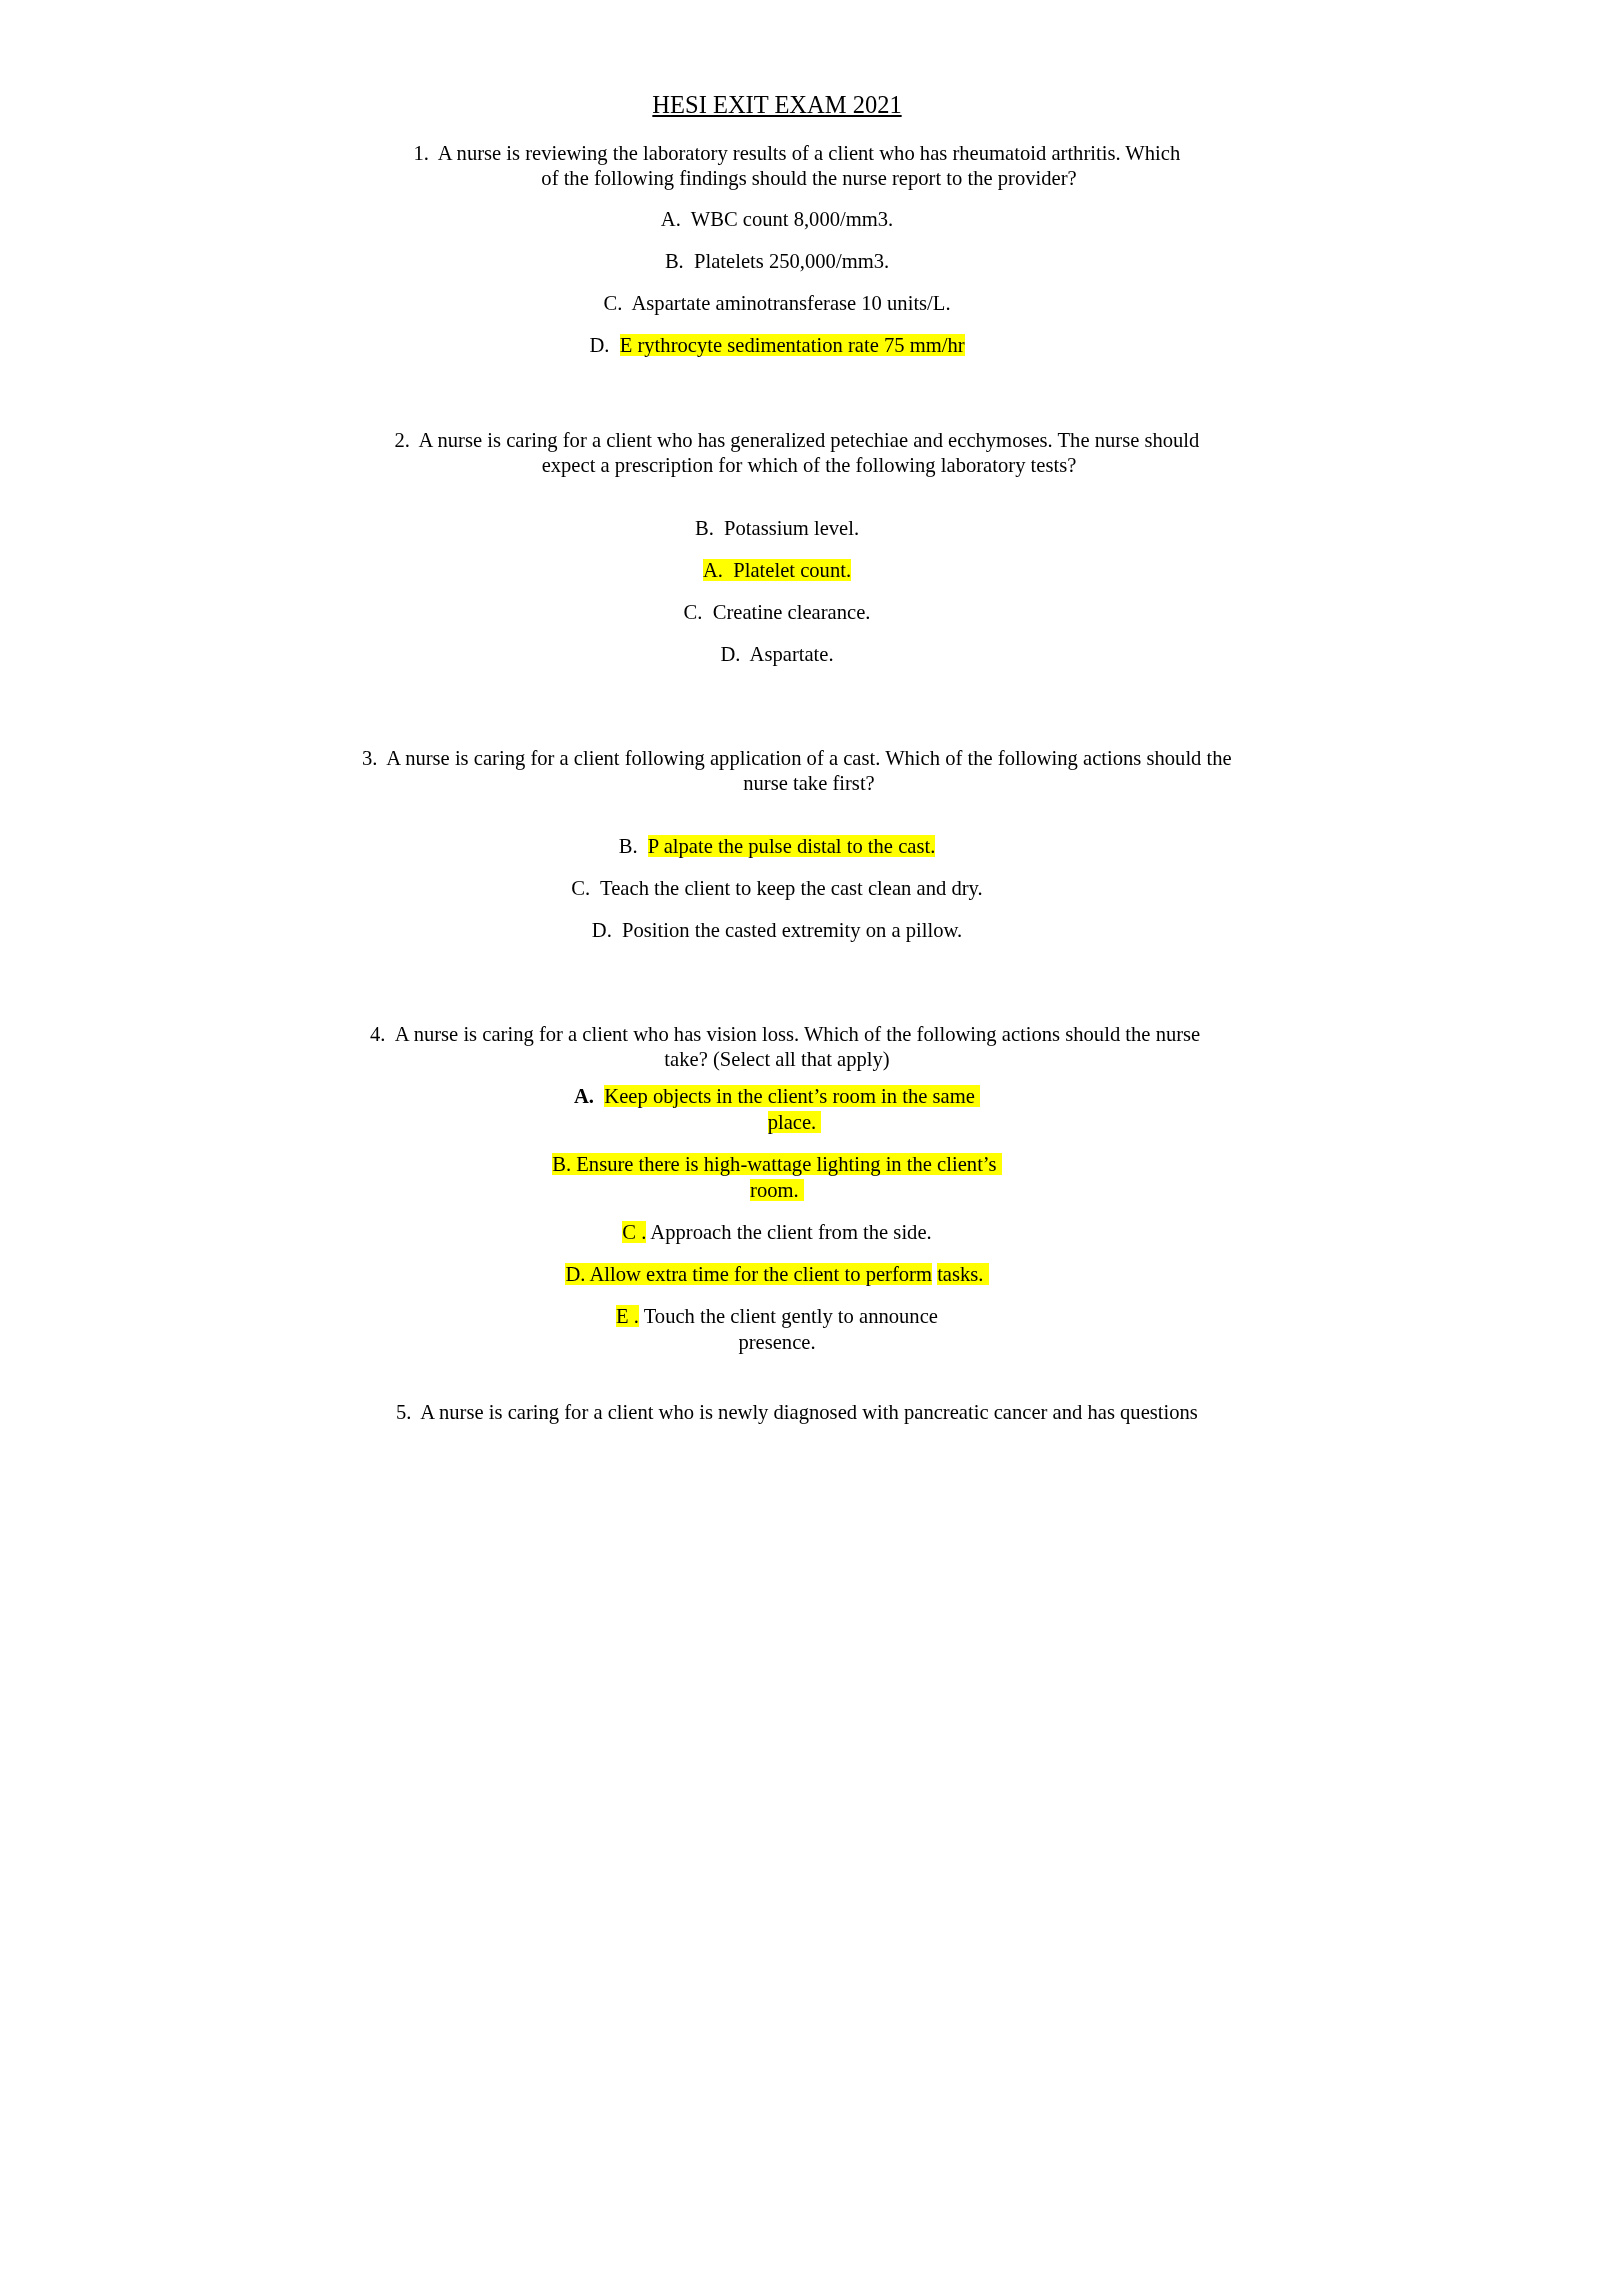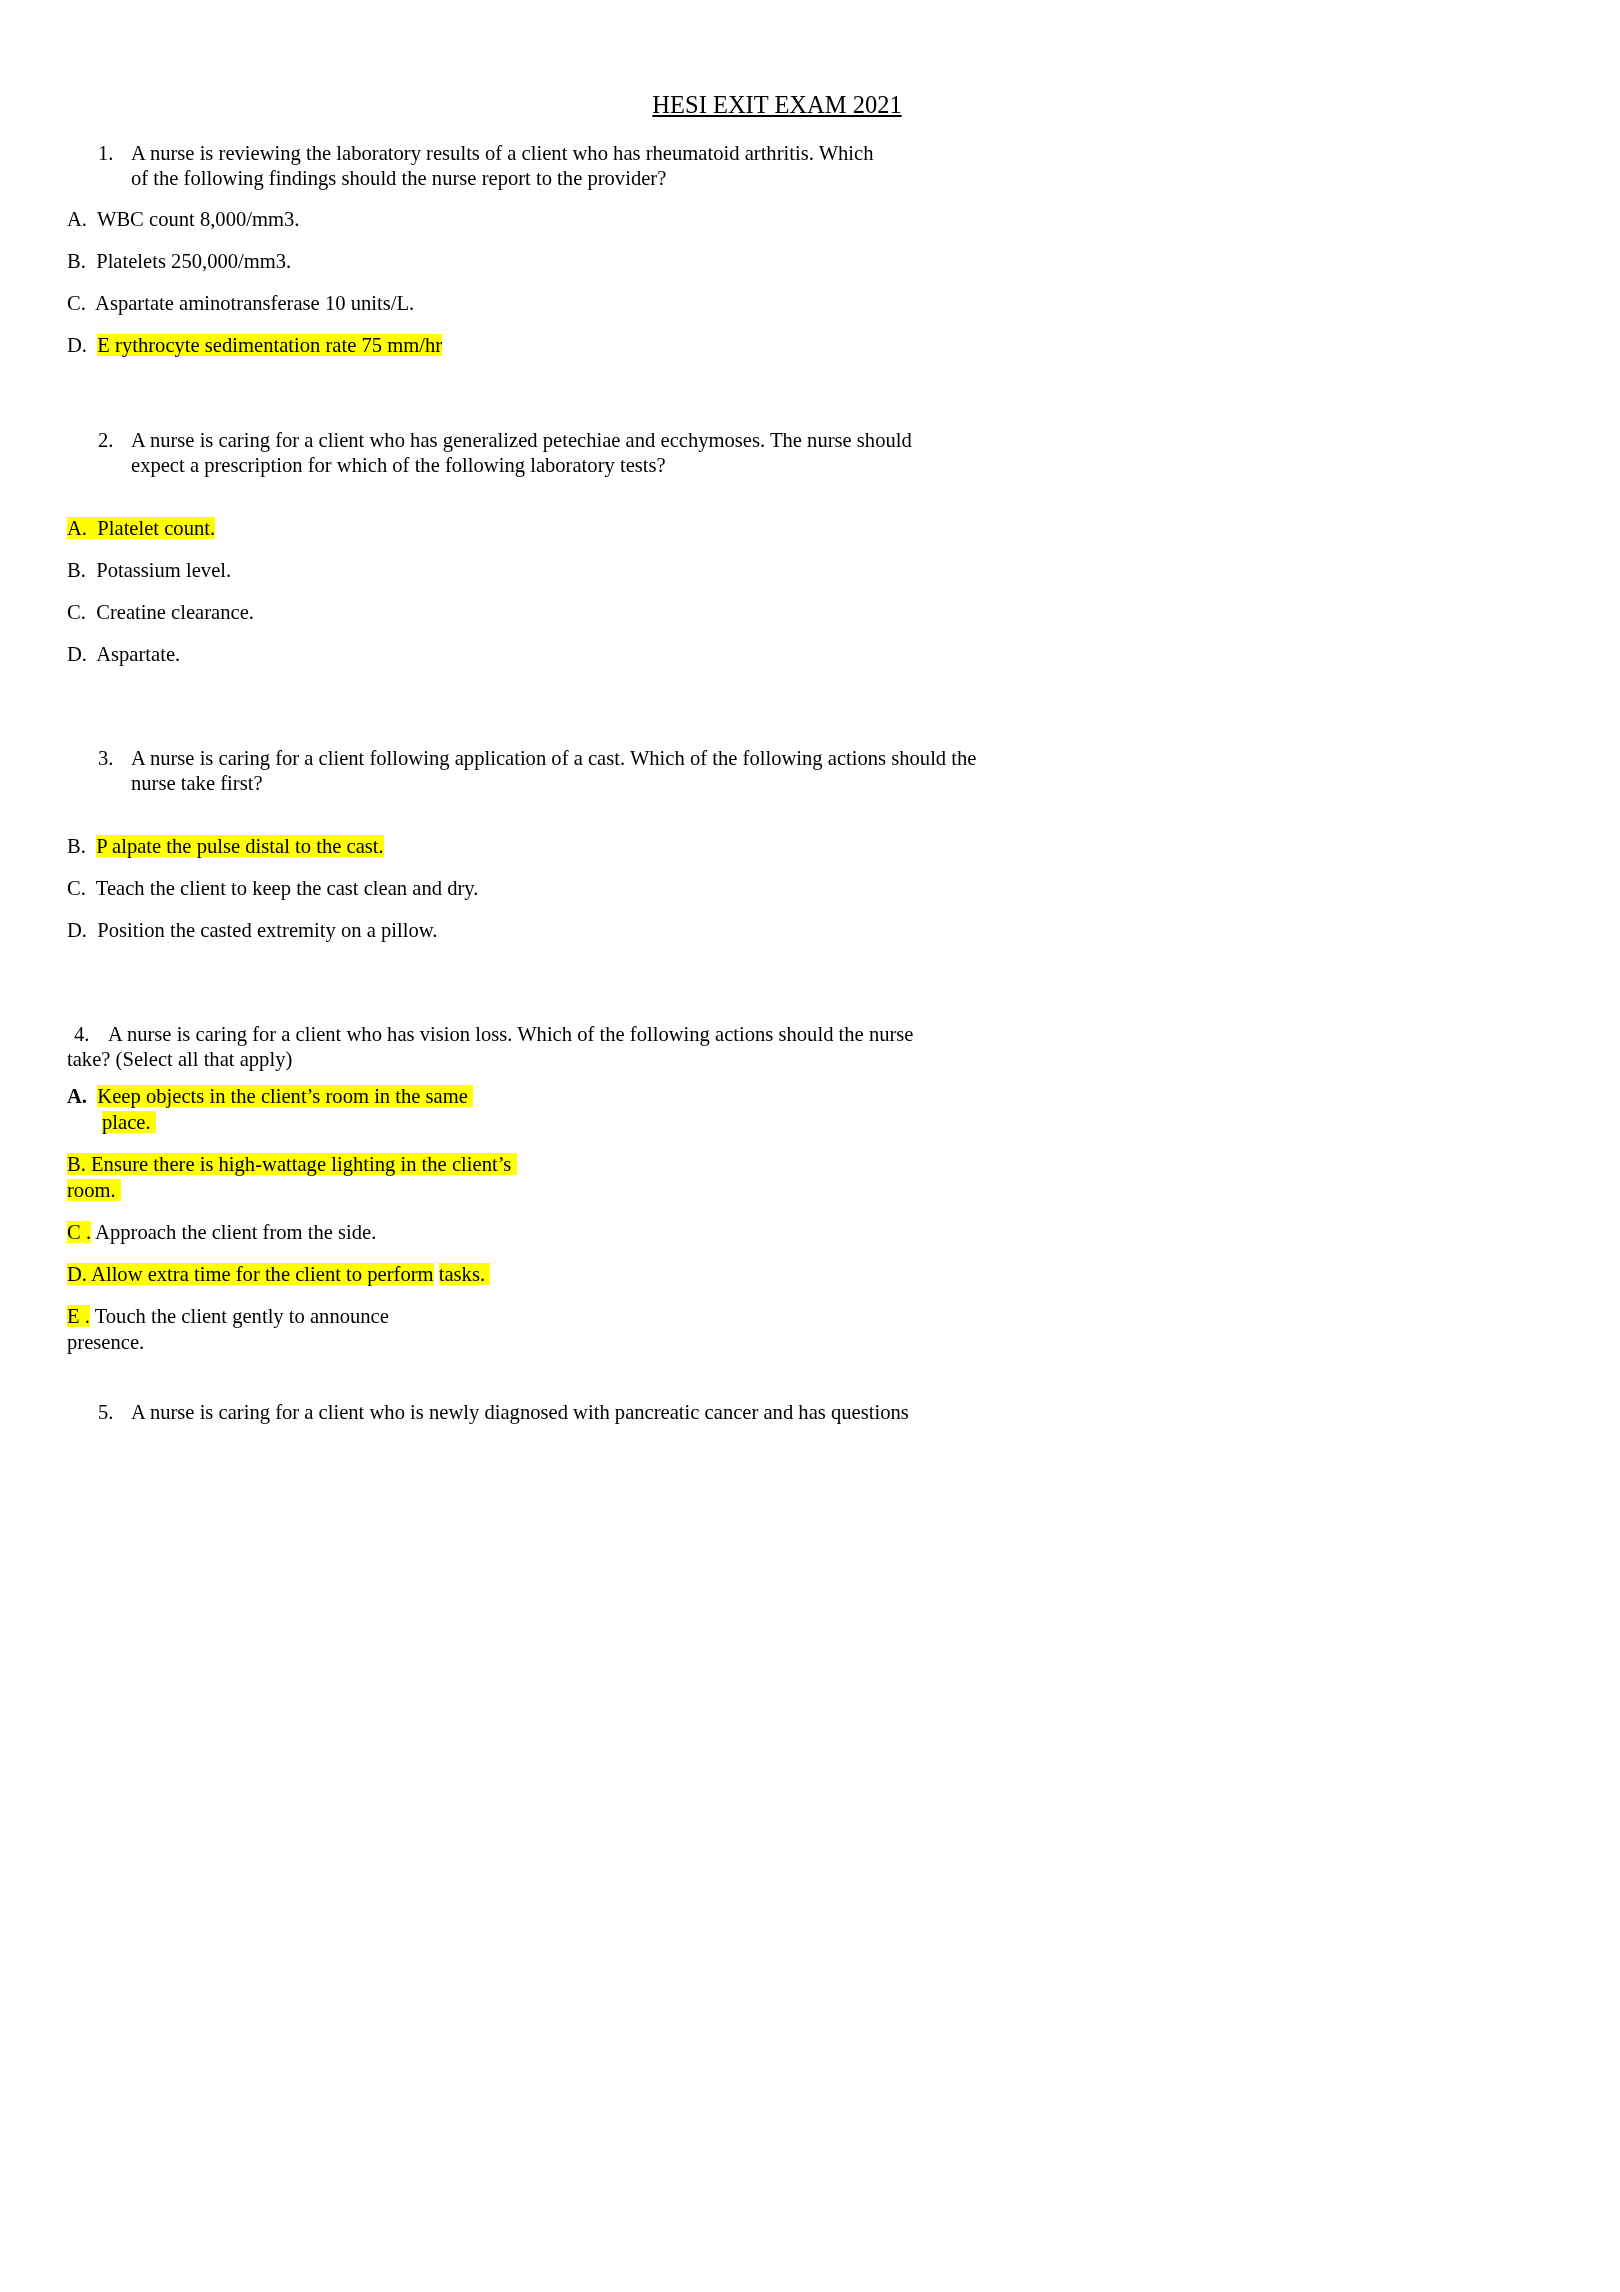--- a/index.html
+++ b/index.html
@@ -18,21 +18,21 @@
     overflow: hidden;
   }
   .title {
     font-size: 24.5px;
     line-height: 29px;
     font-weight: 400;
     text-align: center;
     text-decoration: underline;
     margin: 0 0 21.6px 0;
   }
-  .question { font-size: 20.6px; line-height: 25.5px; }
+  .question { font-size: 20.6px; line-height: 25.5px; text-align: center; }
   .q-line { white-space: pre-wrap; }
   .q-indent { margin-left: 31px; }
   .q-num { display: inline-block; width: 33px; }
   .q-cont { padding-left: 33px; }
   .q2 { margin-top: 69px; }
   .q3 { margin-top: 78px; }
   .q4 { margin-top: 78px; margin-left: 0; }
   .q4 .q-num { box-sizing: border-box; width: 41px; padding-left: 6.9px; }
   .q4 .q-cont { padding-left: 0; }
   .q5 { margin-top: 45px; }
@@ -71,24 +71,24 @@
           <div class="opt-line"><span class="">D.  </span><span class="hl">E rythrocyte sedimentation rate 75 mm/hr</span></div>
         </div>
     </div>
   </section>
 
   <section class="question q-indent q2">
     <div class="q-line"><span class="q-num">2.</span><span class="q-text">A nurse is caring for a client who has generalized petechiae and ecchymoses. The nurse should</span></div>
     <div class="q-line q-cont">expect a prescription for which of the following laboratory tests?</div>
     <div class="options opts-q2">
       <div class="option">
-          <div class="opt-line"><span class="hl">A.  Platelet count.</span></div>
+          <div class="opt-line"><span class="">B.  Potassium level.</span></div>
         </div>
       <div class="option">
-          <div class="opt-line"><span class="">B.  Potassium level.</span></div>
+          <div class="opt-line"><span class="hl">A.  Platelet count.</span></div>
         </div>
       <div class="option">
           <div class="opt-line"><span class="">C.  Creatine clearance.</span></div>
         </div>
       <div class="option">
           <div class="opt-line"><span class="">D.  Aspartate.</span></div>
         </div>
     </div>
   </section>
 

